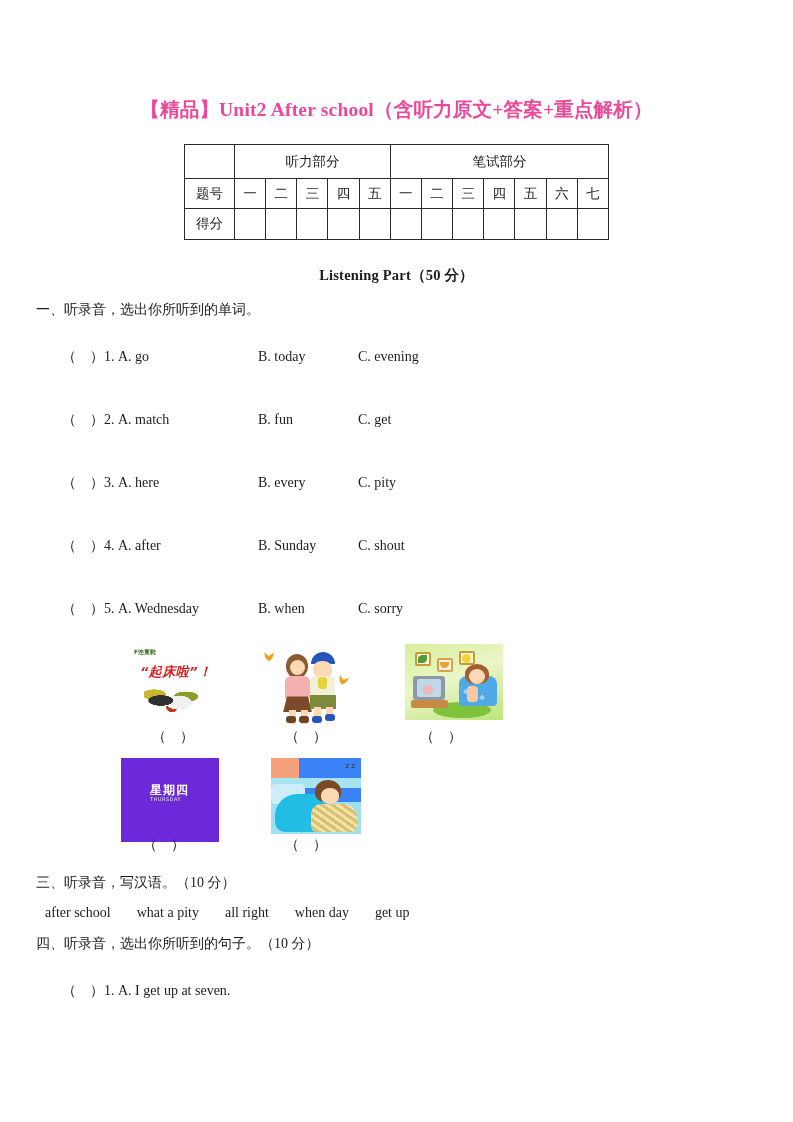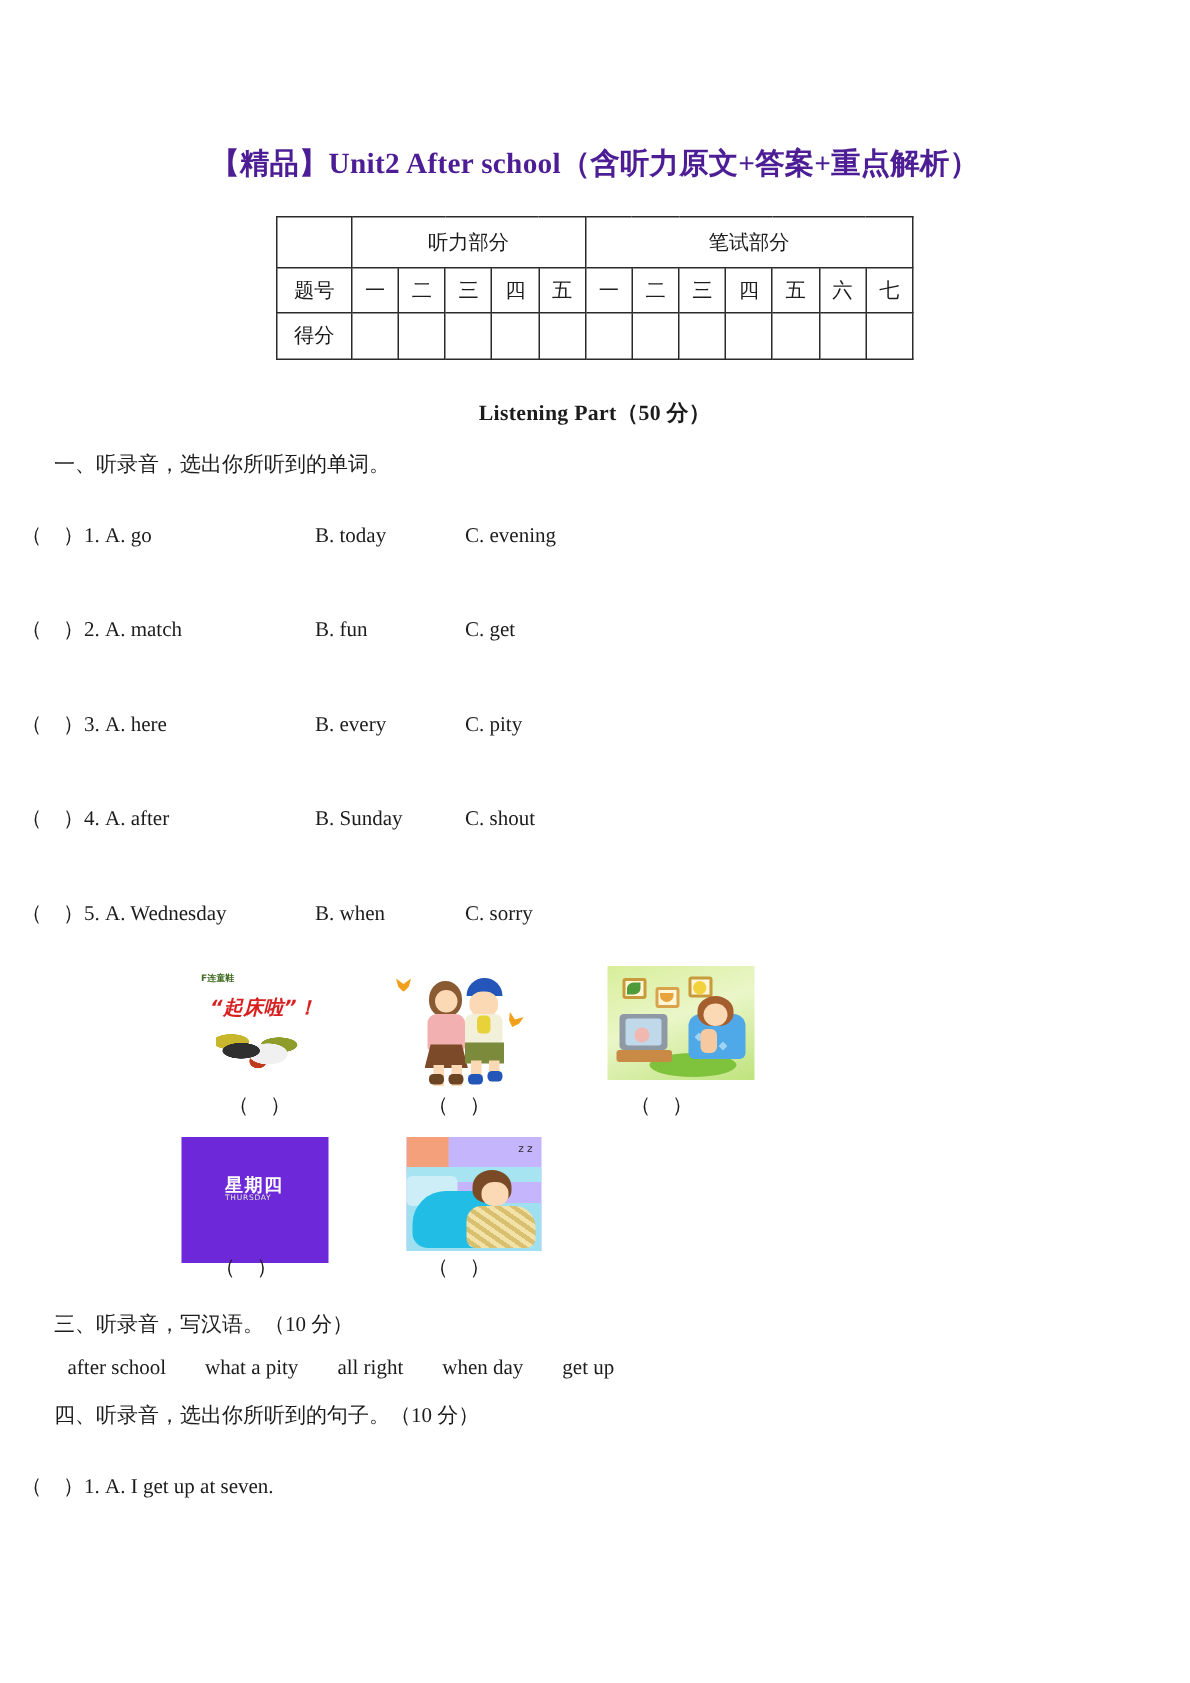--- a/index.html
+++ b/index.html
@@ -16,21 +16,21 @@
   .page { position: relative; width: 793px; height: 1122px; padding: 0; }
 
   
   .doc-title {
     text-align: center;
     font-weight: bold;
     font-size: 19.5px;
     line-height: 1.25;
     padding-top: 98px;
     letter-spacing: 0.2px;
-    color: #4c1d95;
+    color: #ec4899;
   }
   .doc-subtitle {
     text-align: center;
     font-weight: bold;
     font-size: 18px;
     padding-top: 17px;
     color: #141414;
   }
 
   
@@ -63,20 +63,21 @@
   }
   .sec-head {
     font-size: 14px;
     margin-top: 16px;
     padding-left: 36px;
     color: #1c1c1c;
   }
   .q-line {
     font-size: 14px;
     margin-top: 13px;
+    padding-left: 48px;
     white-space: pre;
     color: #1c1c1c;
   }
   .q-line .opt-a { display: inline-block; min-width: 140px; }
   .q-line .opt-b { display: inline-block; min-width: 100px; }
   .sub-line {
     font-size: 14px;
     margin-top: 13px;
     padding-left: 85px;
     white-space: pre;
@@ -204,21 +205,21 @@
     position: absolute; left: 29px; top: 24px; font-size: 12px; color: #ffffff;
     font-family: "DejaVu Sans", sans-serif; font-weight: bold; letter-spacing: 1px;
   }
   .pic-thu .en {
     position: absolute; left: 29px; top: 38px; font-size: 5px; color: #dff0c8;
     font-family: "DejaVu Sans", sans-serif; letter-spacing: 0.5px; line-height: 1.5;
   }
 
   
   .pic-sleep {
-    left: 271px; top: 0; width: 90px; height: 76px; background: #c4b5fd;
+    left: 271px; top: 0; width: 90px; height: 76px; background: #3b82f6;
   }
   .pic-sleep .wall-l { position: absolute; left: 0; top: 0; width: 28px; height: 24px;
     background: #f4a07a; }
   .pic-sleep .bedtop { position: absolute; left: 0; top: 20px; width: 90px; height: 10px;
     background: #a7e4f2; }
   .pic-sleep .pillow { position: absolute; left: 0; top: 26px; width: 34px; height: 20px;
     background: #cdeef7; border-radius: 4px; }
   .pic-sleep .sheet { position: absolute; left: 0; top: 44px; width: 90px; height: 32px;
     background: #9fe0f0; }
   .pic-sleep .blanket { position: absolute; left: 4px; top: 36px; width: 54px; height: 38px;

